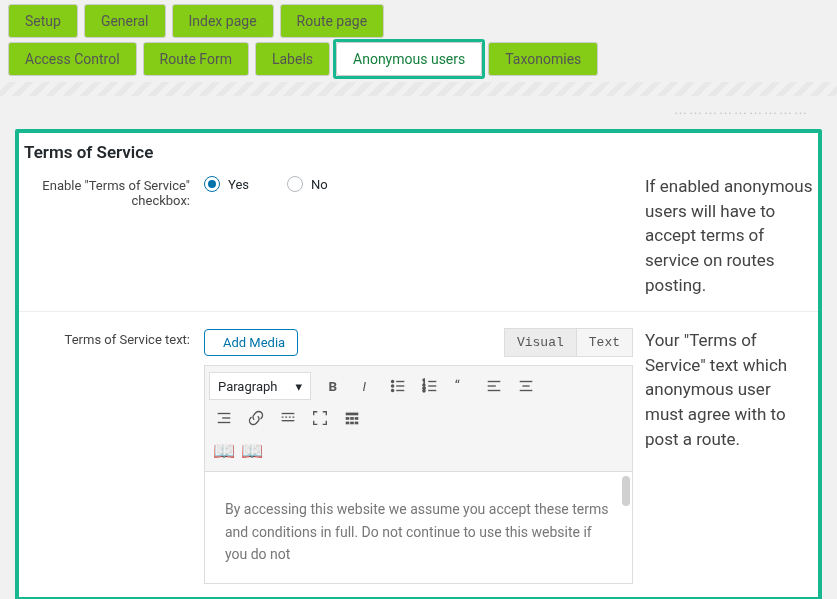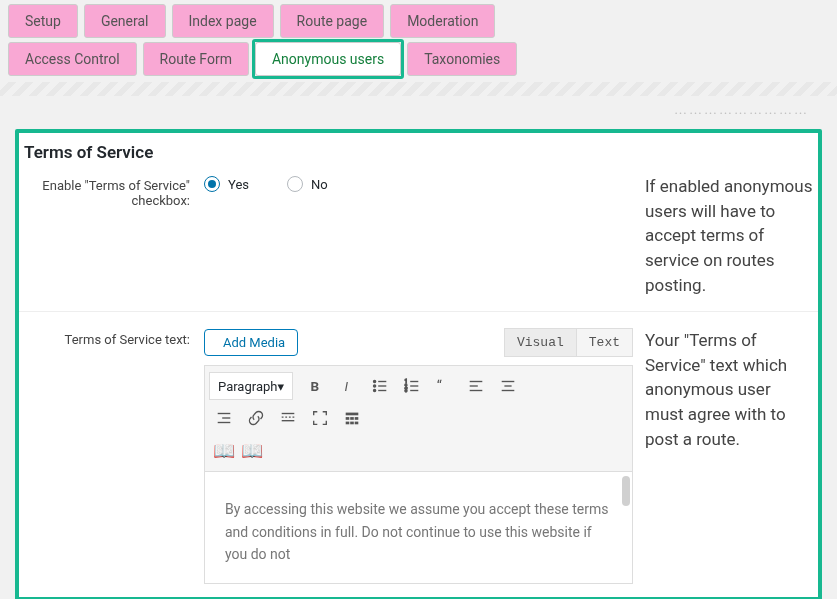--- a/index.html
+++ b/index.html
@@ -11,21 +11,21 @@
       color: #23282d;
       width: 837px;
     }
     .tabs-wrap {
       padding: 4px 8px 0 8px;
       display: flex;
       flex-wrap: wrap;
       gap: 6px;
     }
     .tab {
-      background: #f9a8d4;
+      background: #84cc16;
       border: 1px solid #ccc;
       padding: 8px 16px;
       font-size: 14px;
       color: #555;
       border-radius: 3px;
       cursor: pointer;
       white-space: nowrap;
     }
     .tab.row2 {
       
@@ -182,20 +182,21 @@
     }
     .tool-row {
       display: flex;
       flex-wrap: wrap;
       gap: 2px;
       padding: 2px 0;
     }
     .tool-select {
       display: inline-flex;
       align-items: center;
+      gap: 18px;
       border: 1px solid #ddd;
       background: #fff;
       padding: 4px 8px;
       font-size: 13px;
       margin-right: 6px;
       cursor: pointer;
     }
     .toolbtn {
       width: 30px; height: 28px;
       display: inline-flex;
@@ -245,25 +246,25 @@
     }
   </style>
 </head>
 <body>
 
 <div class="tabs-wrap">
   <div class="tab">Setup</div>
   <div class="tab">General</div>
   <div class="tab">Index page</div>
   <div class="tab">Route page</div>
-  <div class="tab">Moderation</div>
 </div>
 <div class="tabs-wrap">
   <div class="tab row2">Access Control</div>
   <div class="tab row2">Route Form</div>
+  <div class="tab row2">Labels</div>
   <div class="tab row2 active tab-highlight">Anonymous users</div>
   <div class="tab row2">Taxonomies</div>
 </div>
 
 <div class="ragged"></div>
 <div class="placeholder-text">………………………</div>
 
 <div class="panel-outer">
   <div class="panel-highlight"></div>
 

